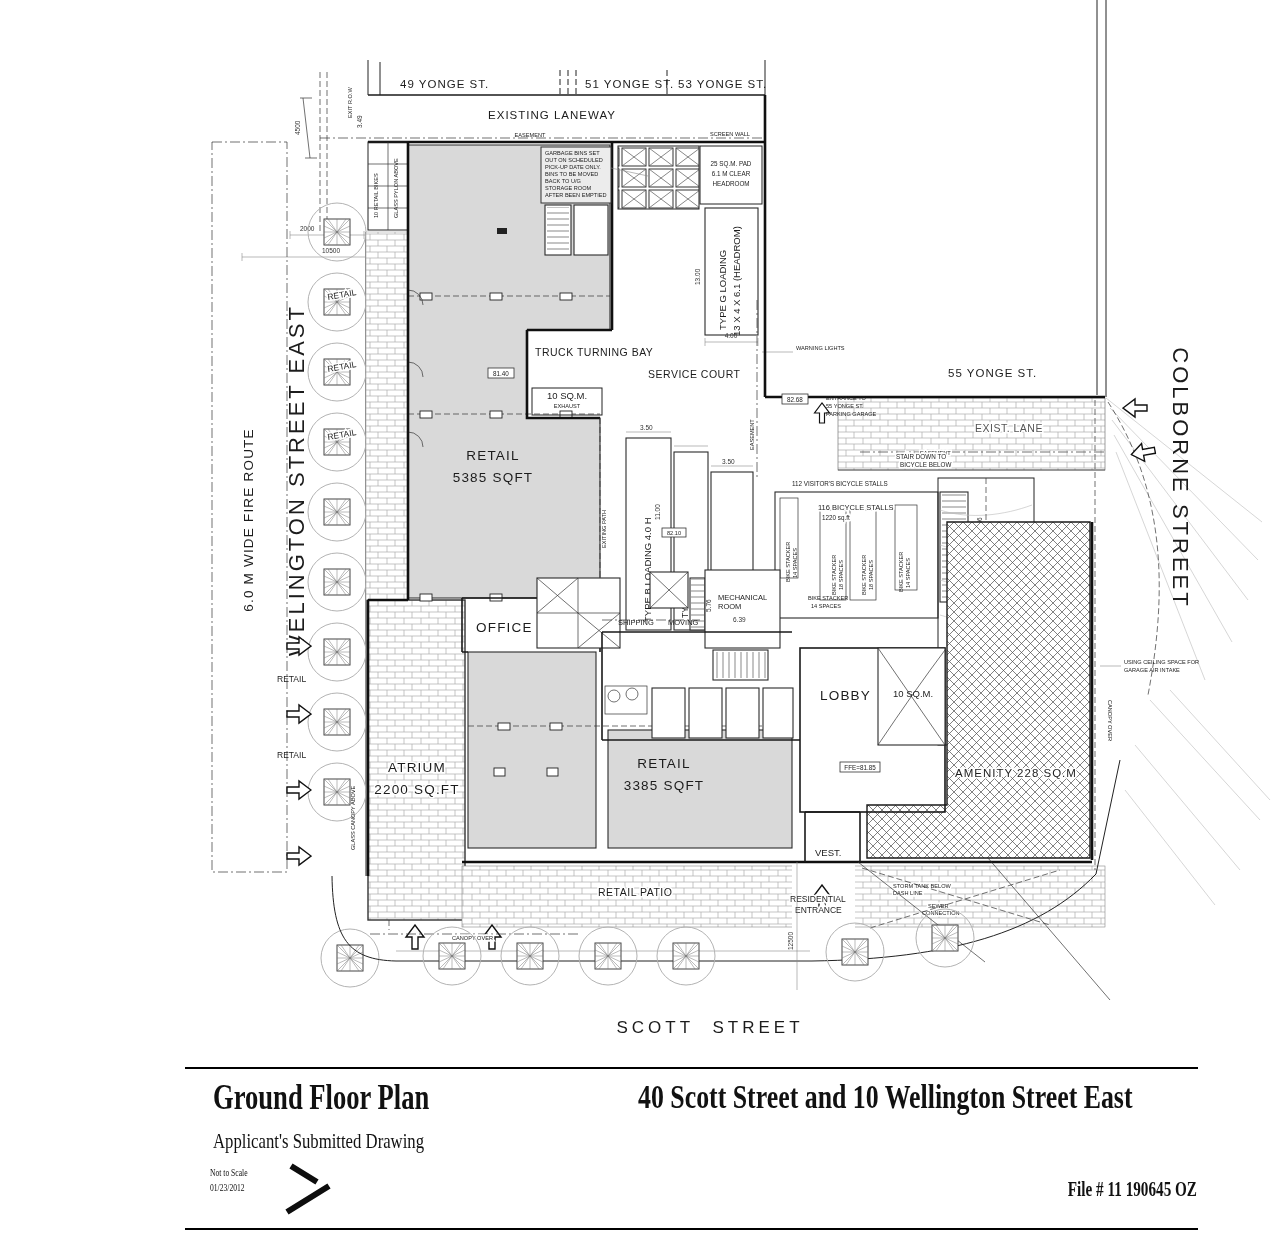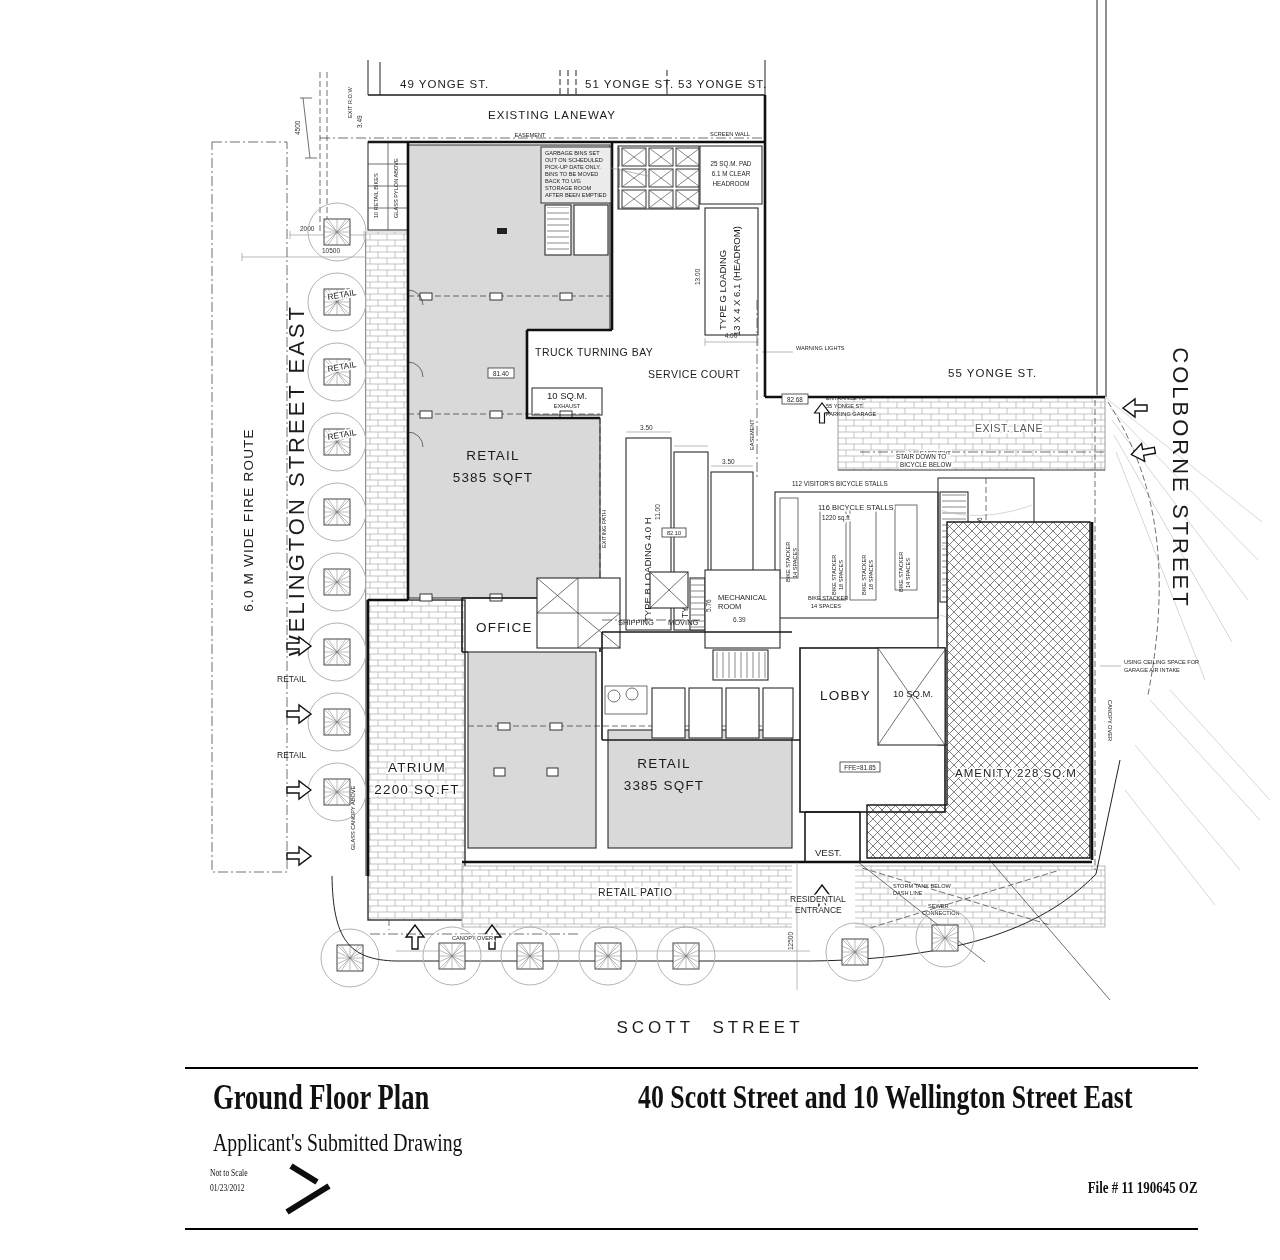--- a/index.html
+++ b/index.html
@@ -17,24 +17,24 @@
   .thin{stroke:#8a8a8a;stroke-width:.6;fill:none;} .vthin{stroke:#bbb;stroke-width:.6;fill:none;}
   .dash{stroke-dasharray:6 3;} .dashdot{stroke-dasharray:10 3 2 3;}
   .grayroom{fill:#d9d9d9;stroke:#2a2a2a;stroke-width:1.1;}
   .whiteroom{fill:#fff;stroke:#2a2a2a;stroke-width:1.1;}
   .elevbox{fill:#fff;stroke:#333;stroke-width:.8;}
   
   .tb{position:absolute;left:0;top:1060px;width:1280px;height:180px;font-family:Liberation Serif, serif;}
   .tb .rule{position:absolute;left:185px;width:1013px;height:0;border-top:2.5px solid #000;}
   .cond{display:inline-block;transform:scaleX(.76);transform-origin:0 50%;white-space:nowrap;}
   .tb-title{position:absolute;left:213px;top:18px;font-size:35px;font-weight:700;letter-spacing:0;}
-  .tb-sub{position:absolute;left:213px;top:68px;font-size:26px;font-weight:400;}
+  .tb-sub{position:absolute;left:213px;top:68px;font-size:22px;font-weight:400;}
   .tb-scale{position:absolute;left:210px;top:105px;font-size:10px;line-height:1.5;}
   .tb-addr{position:absolute;left:638px;top:18px;font-size:34px;font-weight:700;}
-  .tb-file{position:absolute;right:83px;top:118px;font-size:17px;font-weight:700;}
+  .tb-file{position:absolute;right:83px;top:118px;font-size:20px;font-weight:700;}
   .tb-file .cond{transform-origin:100% 50%;}
   .north{position:absolute;left:283px;top:98px;}
 </style>
 </head>
 <body>
 
 <div class="sheet">
 
 <svg width="1280" height="1080" viewBox="0 0 1280 1080">
   <defs>

